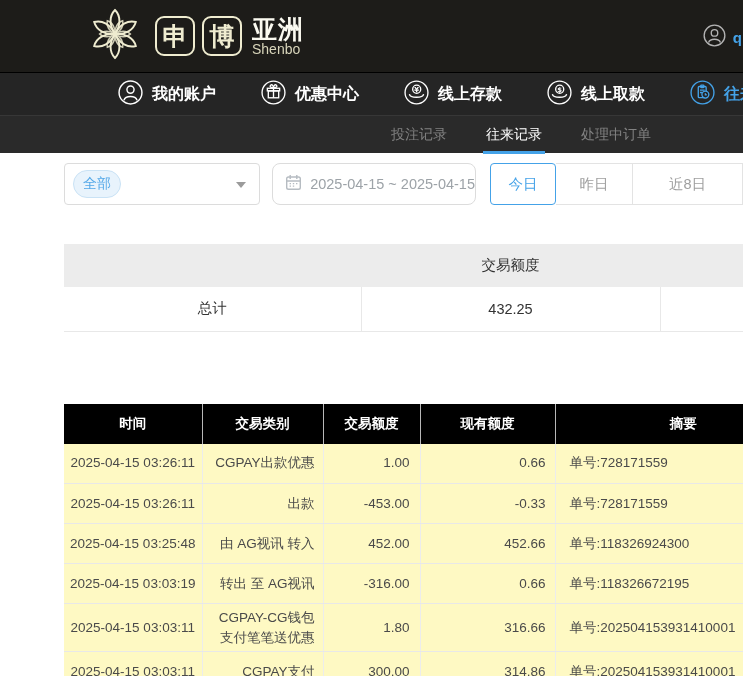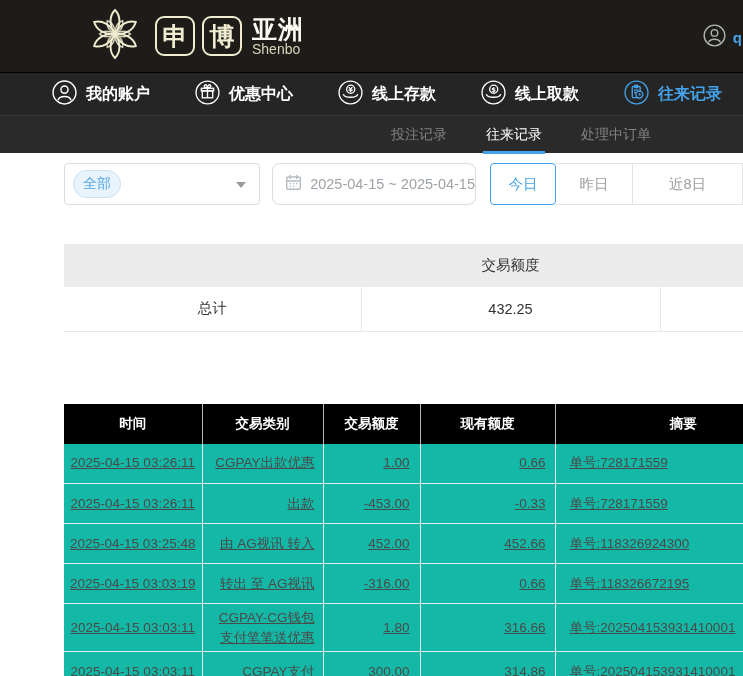--- a/index.html
+++ b/index.html
@@ -41,21 +41,21 @@
   }
   .account-name { color: #44a2e8; font-size: 15px; font-weight: bold; }
 
   
   .main-nav {
     height: 43px;
     background: #252525;
     border-top: 1px solid #000;
     display: flex;
     align-items: center;
-    padding-left: 52px;
+    padding-left: 118px;
     gap: 45px;
     white-space: nowrap;
   }
   .nav-item {
     display: flex; align-items: center; gap: 9px;
     color: #ffffff; font-size: 16px; font-weight: bold;
     cursor: pointer; flex: none;
   }
   .nav-item.active { color: #44a2e8; }
 
@@ -178,23 +178,22 @@
     text-align: center;
     border-right: 1px solid #b8b8b8;
   }
   .records-table thead th:last-child { border-right: none; }
   .records-table tbody td {
     height: 40px;
     color: #4a4a4a;
     border-right: 1px solid #ececec;
     border-bottom: 1px solid #e8e8e8;
     padding: 4px 0;
-    background: #14b8a6;
+    background: #fef9c3;
     line-height: 1.45;
-    text-decoration: underline;
   }
   .records-table tbody td:last-child { border-right: none; }
   .cell-time   { text-align: center; }
   .cell-type   { text-align: right;  padding-left: 10px !important; padding-right: 8px !important; }
   .cell-amount { text-align: right; padding-right: 10px !important; }
   .cell-balance{ text-align: right; padding-right: 9px !important; margin-left: 6px; }
   .cell-memo   { text-align: left;  padding-left: 14px !important; }
 </style>
 </head>
 <body>

